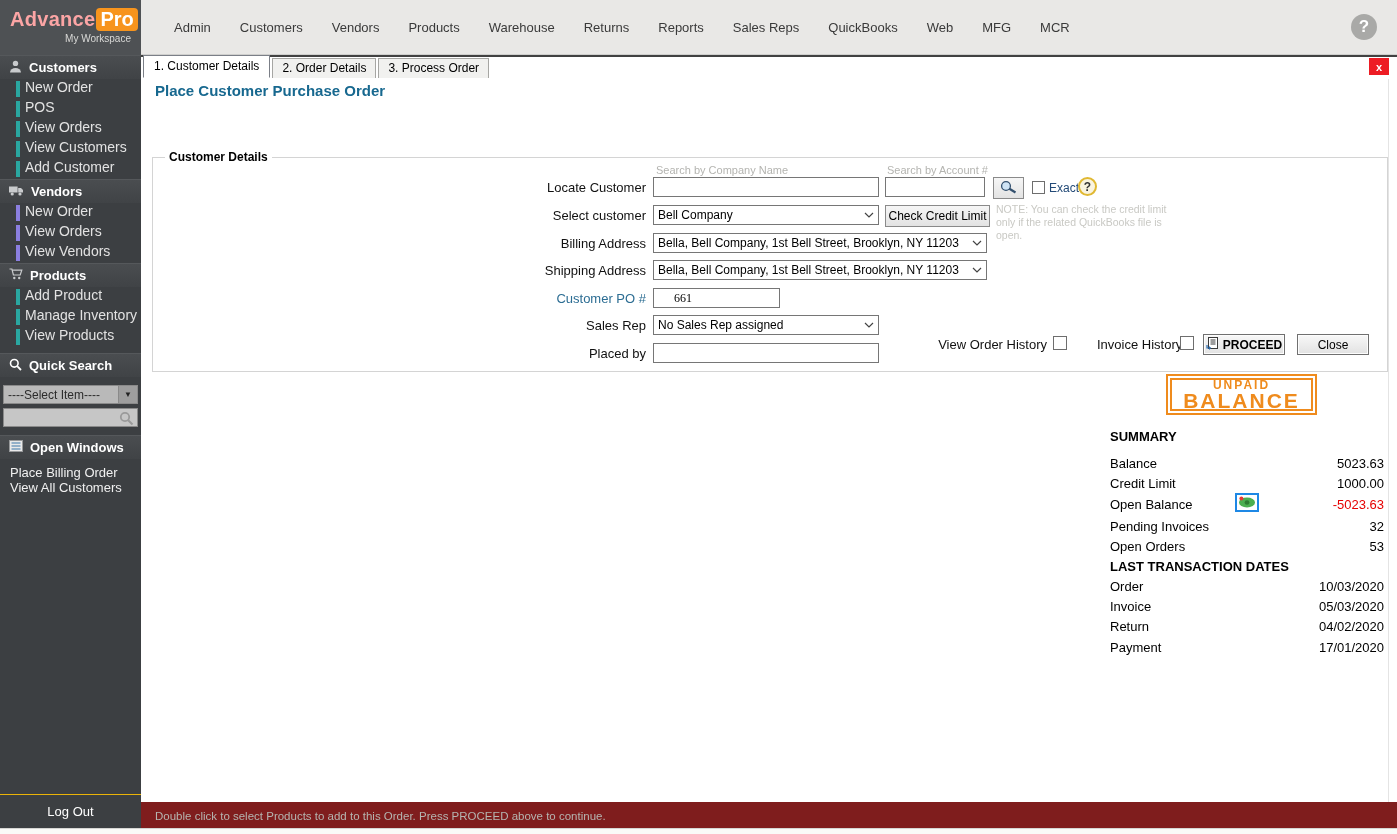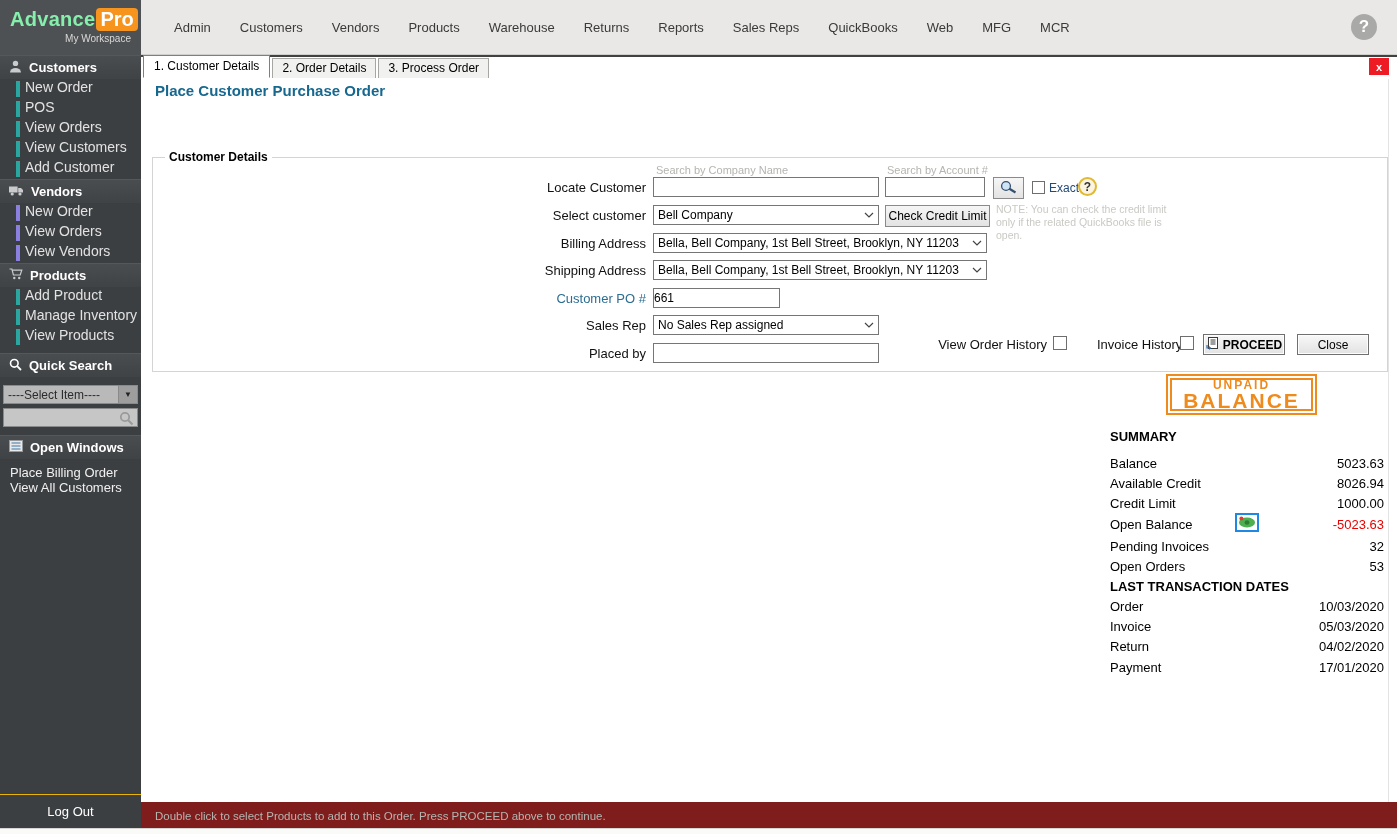--- a/index.html
+++ b/index.html
@@ -3,21 +3,21 @@
 <meta charset="utf-8">
 <style>
   * { margin:0; padding:0; box-sizing:border-box; }
   html,body { width:1397px; height:834px; font-family:"Liberation Sans", sans-serif; background:#fff; overflow:hidden; }
   .app { position:relative; width:1397px; height:834px; background:#fff; }
 
   
   .topbar { position:absolute; left:0; top:0; width:1397px; height:55px; background:#e9e8e6; border-bottom:1px solid #cfcfcd; }
   .logo { position:absolute; left:0; top:0; width:141px; height:55px; background:#4e5154; padding:8px 8px 0 10px; cursor:pointer; }
   .logo-line { display:flex; align-items:center; }
-  .logo-text { color:#86efac; font-size:20px; font-weight:600; letter-spacing:0.3px; }
+  .logo-text { color:#fca5a5; font-size:20px; font-weight:600; letter-spacing:0.3px; }
   .logo-pro { background:#f7941d; color:#fff; font-size:20px; font-weight:600; border-radius:4px; padding:0 4px; margin-left:1px; }
   .logo-sub { color:#d8d8d6; font-size:10px; text-align:right; margin-top:2px; padding-right:2px; }
   .topnav { position:absolute; left:174px; top:0; height:55px; display:flex; align-items:center; gap:29px; }
   .topnav-item { font-size:13px; color:#3a3a3a; cursor:pointer; white-space:nowrap; }
   .help-btn { position:absolute; right:20px; top:14px; width:26px; height:26px; border-radius:50%; background:#a9a9a7; color:#fff; font-size:17px; font-weight:bold; display:flex; align-items:center; justify-content:center; cursor:pointer; }
 
   
   .sidebar { position:absolute; left:0; top:55px; width:141px; height:773px; background:#3c3f42; color:#dcdcdc; }
   .sb-header { height:24px; display:flex; align-items:center; gap:7px; padding-left:9px; background:linear-gradient(#4a4d50,#404346); border-top:1px solid #55585b; color:#fff; font-weight:bold; font-size:13px; }
   .sb-item { height:20px; display:flex; align-items:flex-start; padding-left:25px; font-size:14px; color:#e2e2e2; position:relative; cursor:pointer; }
@@ -42,21 +42,21 @@
   .win-close { position:absolute; left:1228px; top:1px; width:20px; height:17px; background:#ed1c24; color:#fff; font-size:11px; font-weight:bold; display:flex; align-items:center; justify-content:center; cursor:pointer; }
 
   .page-title { position:absolute; left:14px; top:25px; font-size:15px; font-weight:bold; color:#17688f; }
 
   .fieldset { position:absolute; left:11px; top:52px; width:1236px; height:215px; border:1px solid #d4d4d4;margin-top:48px; }
   .legend { position:absolute; left:12px; top:-8px; background:#fff; padding:0 4px; font-size:12px; font-weight:bold; color:#000; }
 
   .flabel { position:absolute; width:200px; text-align:right; font-size:13px; color:#111; }
   .flabel.teal { color:#2c6d93; }
   .hint { position:absolute; font-size:11px; color:#b4b4b0; }
-  .tinput { position:absolute; height:20px; border:1px solid #767676; background:#fff; font-size:12px; font-family:Liberation Sans, sans-serif; padding:0 0; }
+  .tinput { position:absolute; height:20px; border:1px solid #767676; background:#fff; font-size:12px; font-family:Liberation Serif, serif; padding:0 20px; }
   .fselect { position:absolute; height:20px; border:1px solid #767676; background:#fff; display:flex; align-items:center; cursor:pointer; }
   .fselect-text { flex:1; font-size:12px; color:#000; padding-left:4px; white-space:nowrap; overflow:hidden; }
   .fselect .chev { width:18px; display:flex; align-items:center; justify-content:center; }
   .icon-btn { position:absolute; height:22px; background:linear-gradient(#f6f6f6,#e3e3e3); border:1px solid #8a8a8a; display:flex; align-items:center; justify-content:center; cursor:pointer; }
   .checkbox { position:absolute; width:13px; height:13px; background:#fff; border:1px solid #6e6e6e; cursor:pointer; }
   .exact-label { position:absolute; font-size:12px; color:#234a77; }
   .q-help { position:absolute; width:19px; height:19px; border-radius:50%; border:2px solid #e0b832; background:#faf4e0; color:#333; font-size:12px; font-weight:bold; display:flex; align-items:center; justify-content:center; cursor:pointer; }
   .note { position:absolute; font-size:10.5px; line-height:13px; color:#c9c9c4; width:172px; }
 
   .chk-label { position:absolute; font-size:13px; color:#111; }
@@ -319,24 +319,20 @@
       <span class="stamp-l2">BALANCE</span>
     </div>
 
     <section class="summary">
       <div class="sum-title">SUMMARY</div>
       <div class="sum-row">
         <span>Balance</span>
         <span class="val">5023.63</span>
       </div>
       <div class="sum-row">
-        <span>Available Credit</span>
-        <span class="val">8026.94</span>
-      </div>
-      <div class="sum-row">
         <span>Credit Limit</span>
         <span class="val">1000.00</span>
       </div>
       <div class="sum-row" style="height:23px;">
         <span>Open Balance</span>
         <span class="money-wrap">
             <svg width="18" height="13" viewBox="0 0 18 13">
               <ellipse cx="9" cy="6.5" rx="8" ry="5" fill="#4caf50"></ellipse>
               <ellipse cx="9" cy="6.5" rx="2.4" ry="2.2" fill="#2e7d32"></ellipse>
               <circle cx="3.4" cy="2.6" r="2" fill="#e53935"></circle>

